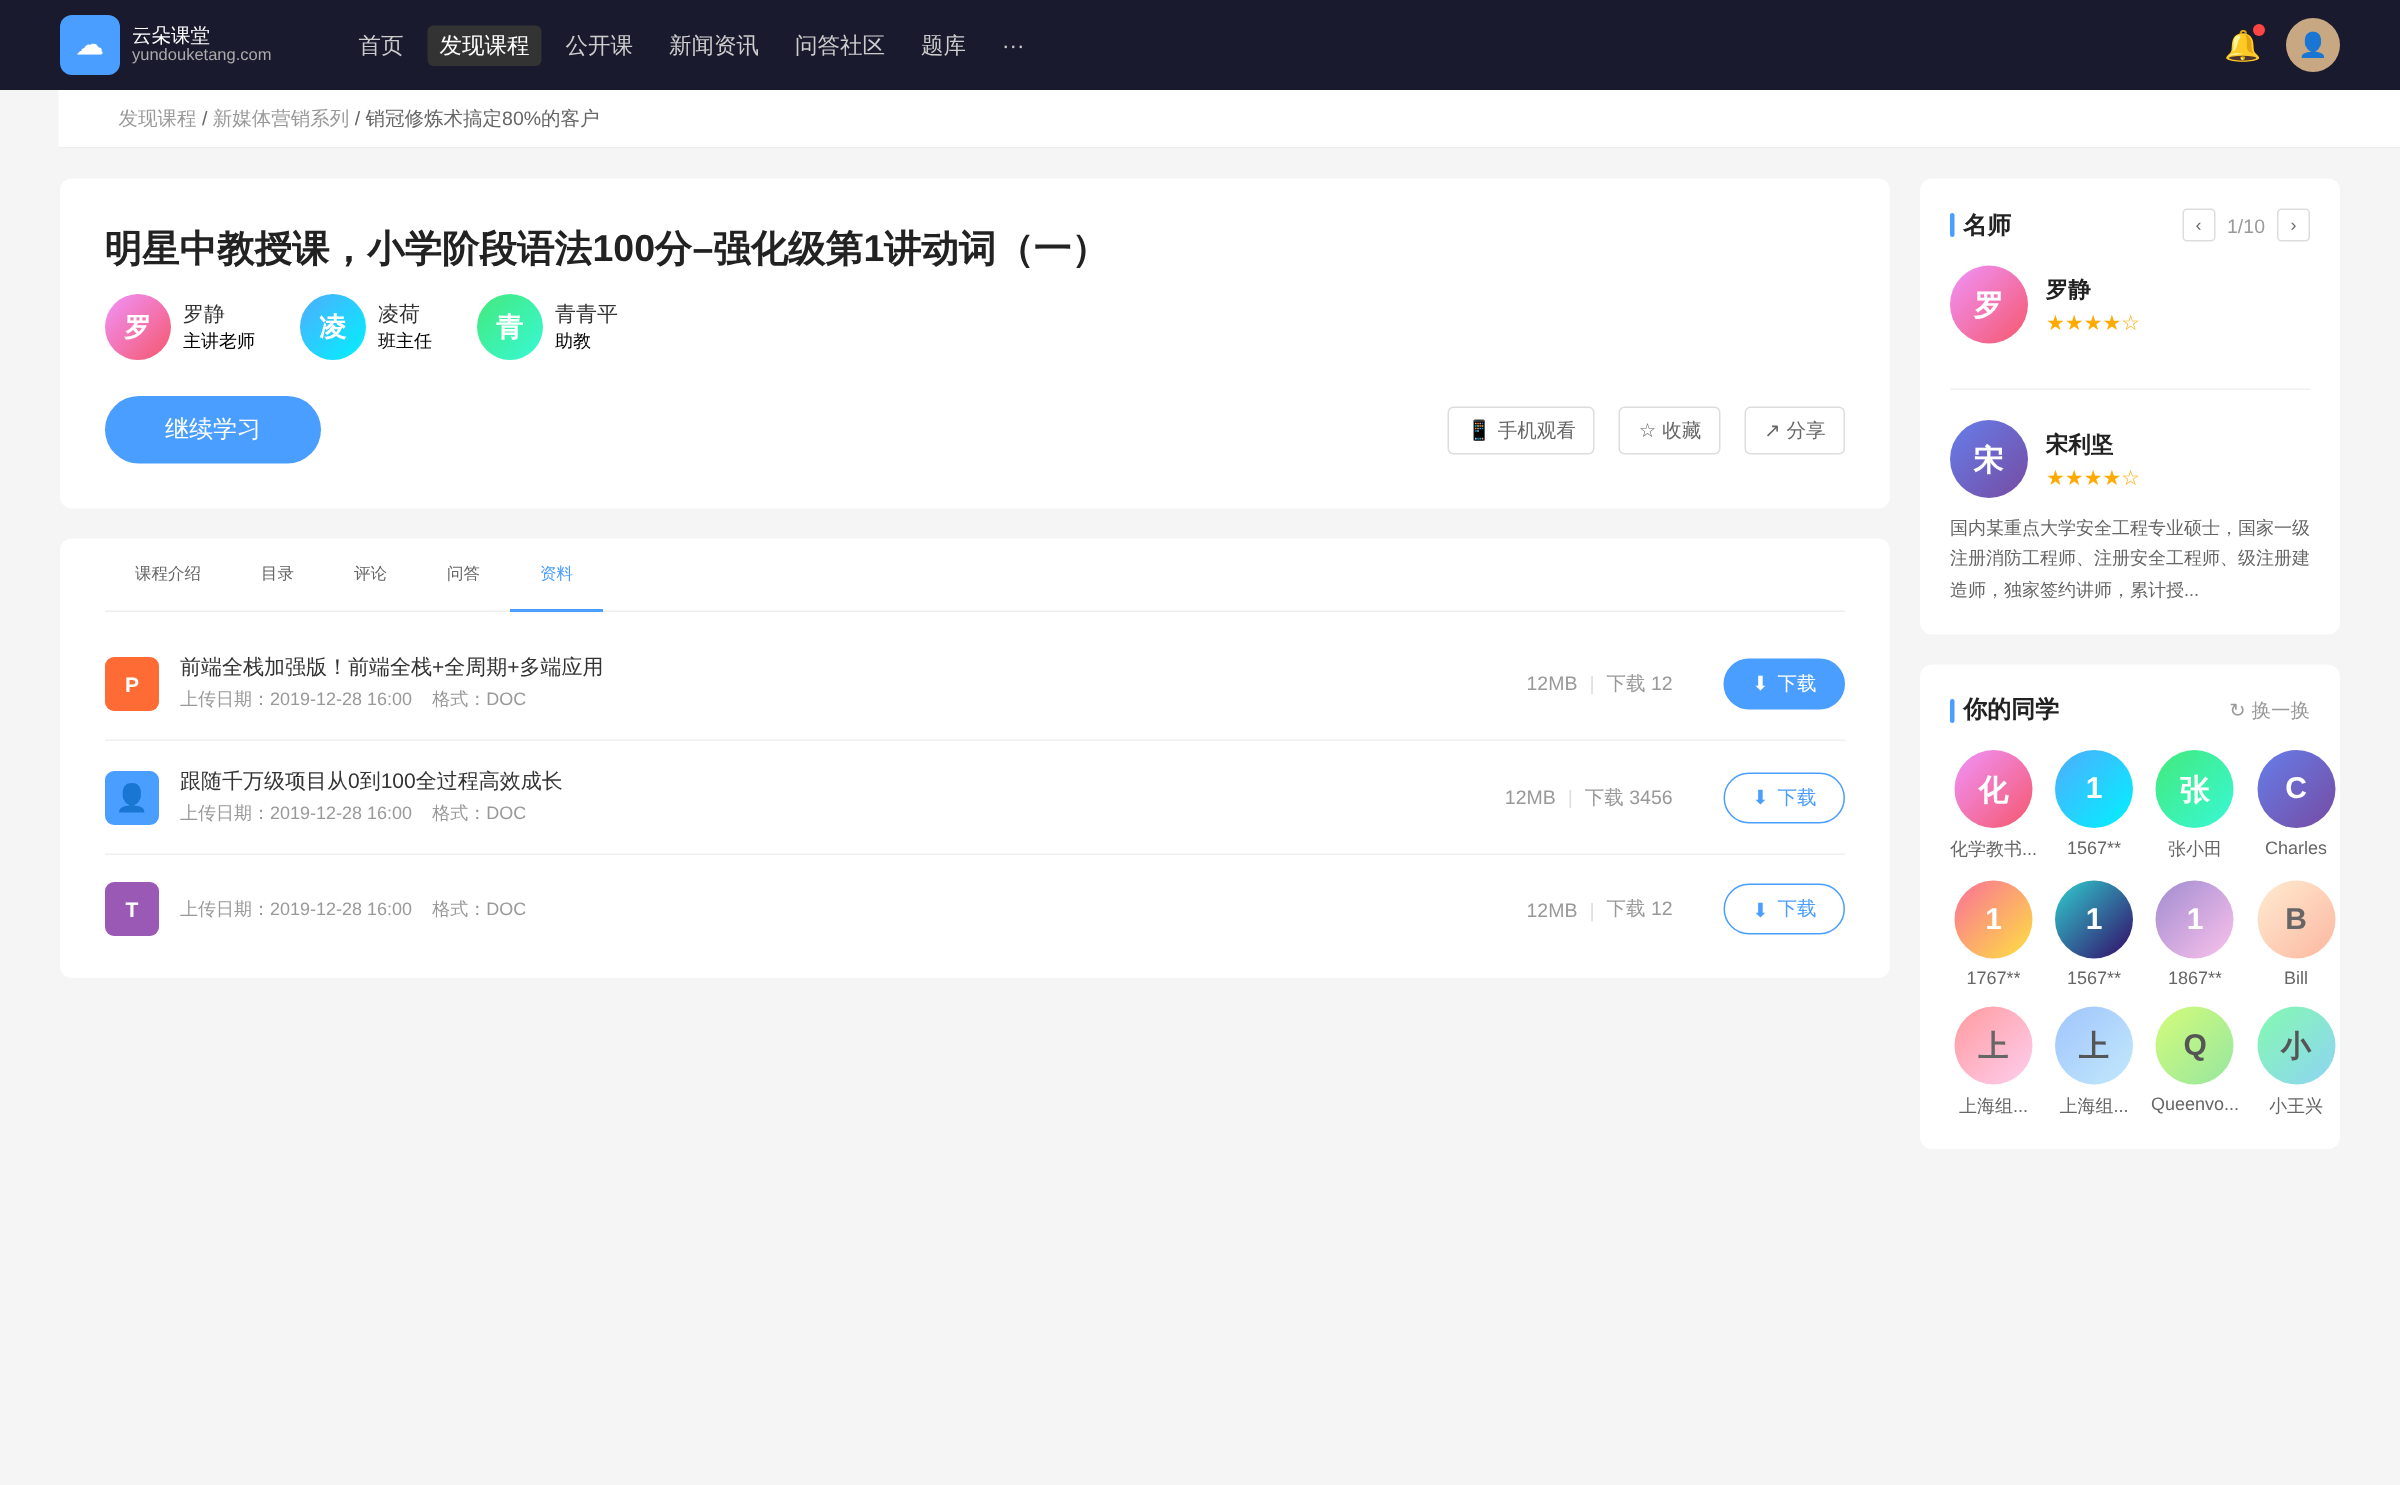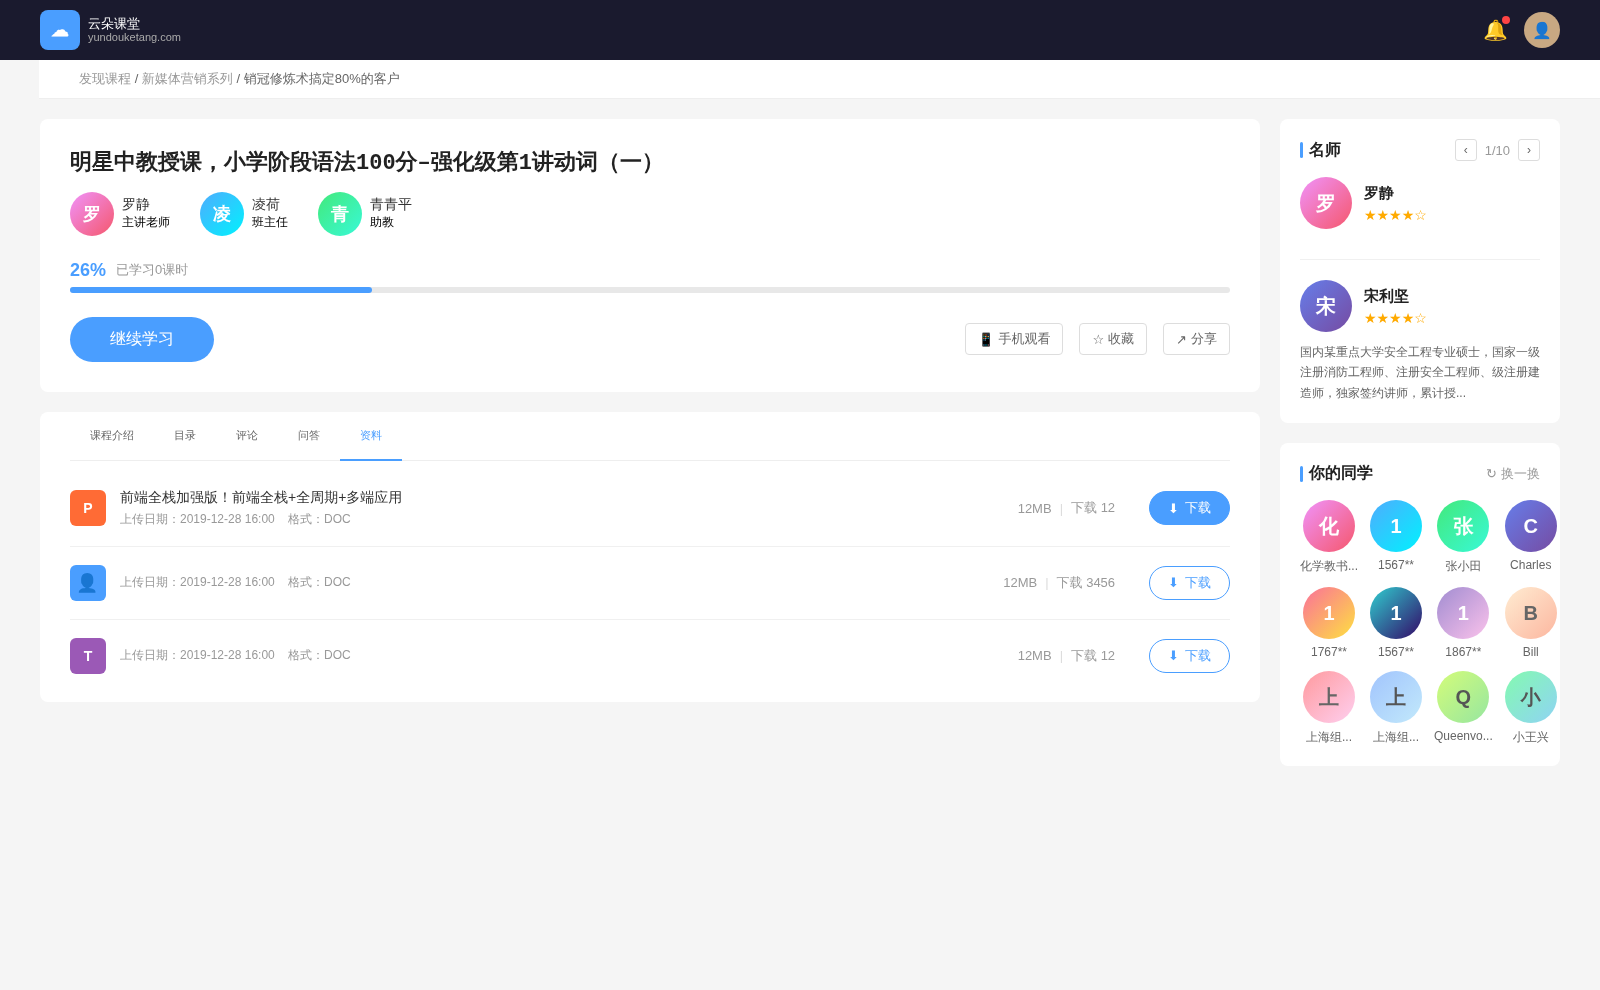--- a/index.html
+++ b/index.html
@@ -22,21 +22,21 @@
     .breadcrumb span { color: #666; }
     .breadcrumb a { color: #999; text-decoration: none; }
 
     
     .main { display: flex; gap: 20px; padding: 20px 40px; max-width: 1600px; }
     .left-panel { flex: 1; min-width: 0; }
     .right-panel { width: 280px; flex-shrink: 0; }
 
     
     .course-card { background: white; border-radius: 8px; padding: 30px; margin-bottom: 20px; }
-    .course-title { font-size: 22px; font-weight: bold; color: #222; margin-bottom: 12px; line-height: 1.4; font-family: Liberation Mono, monospace; }
+    .course-title { font-size: 25px; font-weight: bold; color: #222; margin-bottom: 12px; line-height: 1.4; }
     .course-meta { display: flex; align-items: center; gap: 12px; margin-bottom: 20px; }
     .badge { padding: 2px 8px; border-radius: 3px; font-size: 12px; border: 1px solid; }
     .badge-live { color: #4a9eff; border-color: #4a9eff; }
     .badge-replay { color: #ff8c00; border-color: #ff8c00; }
     .meta-text { color: #666; font-size: 13px; }
     .teachers { display: flex; gap: 30px; margin-bottom: 24px; }
     .teacher { display: flex; align-items: center; gap: 8px; }
     .teacher-avatar-placeholder { width: 44px; height: 44px; border-radius: 50%; display: flex; align-items: center; justify-content: center; font-size: 18px; color: white; font-weight: bold; }
     .teacher-info { display: flex; flex-direction: column; }
     .teacher-name { font-size: 14px; color: #333; font-weight: 500; }
@@ -121,20 +121,29 @@
 <body>
 
 <header class="header">
   <div class="logo">
     <div class="logo-icon">☁</div>
     <div class="logo-text">
       <div>云朵课堂</div>
       <div style="font-size:11px;color:#aaa;">yundouketang.com</div>
     </div>
   </div>
+  <nav style="display:flex;gap:8px;align-items:center;">
+    <span class="nav-item">首页</span>
+    <span class="nav-item active">发现课程</span>
+    <span class="nav-item">公开课</span>
+    <span class="nav-item">新闻资讯</span>
+    <span class="nav-item">问答社区</span>
+    <span class="nav-item">题库</span>
+    <span class="nav-item">···</span>
+  </nav>
   <div class="header-right">
     <div class="bell-icon">
       🔔
       <span class="bell-dot"></span>
     </div>
     <div class="avatar-header" style="background:#c8a882;display:flex;align-items:center;justify-content:center;color:white;font-size:16px;">👤</div>
   </div>
 </header>
 
 <div class="breadcrumb">
@@ -165,29 +174,20 @@
             <span class="teacher-name">凌荷</span>
             <span class="teacher-role">班主任</span>
           </div>
         </div>
         <div class="teacher">
           <div class="teacher-avatar-placeholder teacher-qing">青</div>
           <div class="teacher-info">
             <span class="teacher-name">青青平</span>
             <span class="teacher-role">助教</span>
           </div>
-        </div>
-      </div>
-      <div class="progress-section">
-        <div class="progress-label">
-          <span class="progress-pct">26%</span>
-          <span class="progress-sub">已学习0课时</span>
-        </div>
-        <div class="progress-bar-bg">
-          <div class="progress-bar-fill" style="width:26%;"></div>
         </div>
       </div>
       <div class="course-actions">
         <button class="btn-continue">继续学习</button>
         <div class="action-links">
           <div class="action-link">
             <span>📱</span>
             <span>手机观看</span>
           </div>
           <div class="action-link">
@@ -229,20 +229,21 @@
           </div>
           <button class="btn-download-filled">
             <span>⬇</span>
             <span>下载</span>
           </button>
         </div>
 
         <div class="resource-item">
           <div class="resource-icon ri-u" style="font-size:18px;">👤</div>
           <div class="resource-info">
+            <div class="resource-title">跟随千万级项目从0到100全过程高效成长</div>
             <div class="resource-meta">
               <span>上传日期：2019-12-28  16:00</span>
               &nbsp;&nbsp;
               <span>格式：DOC</span>
             </div>
           </div>
           <div class="resource-stats">
             <span>12MB</span>
             <span class="sep">|</span>
             <span>下载 3456</span>

